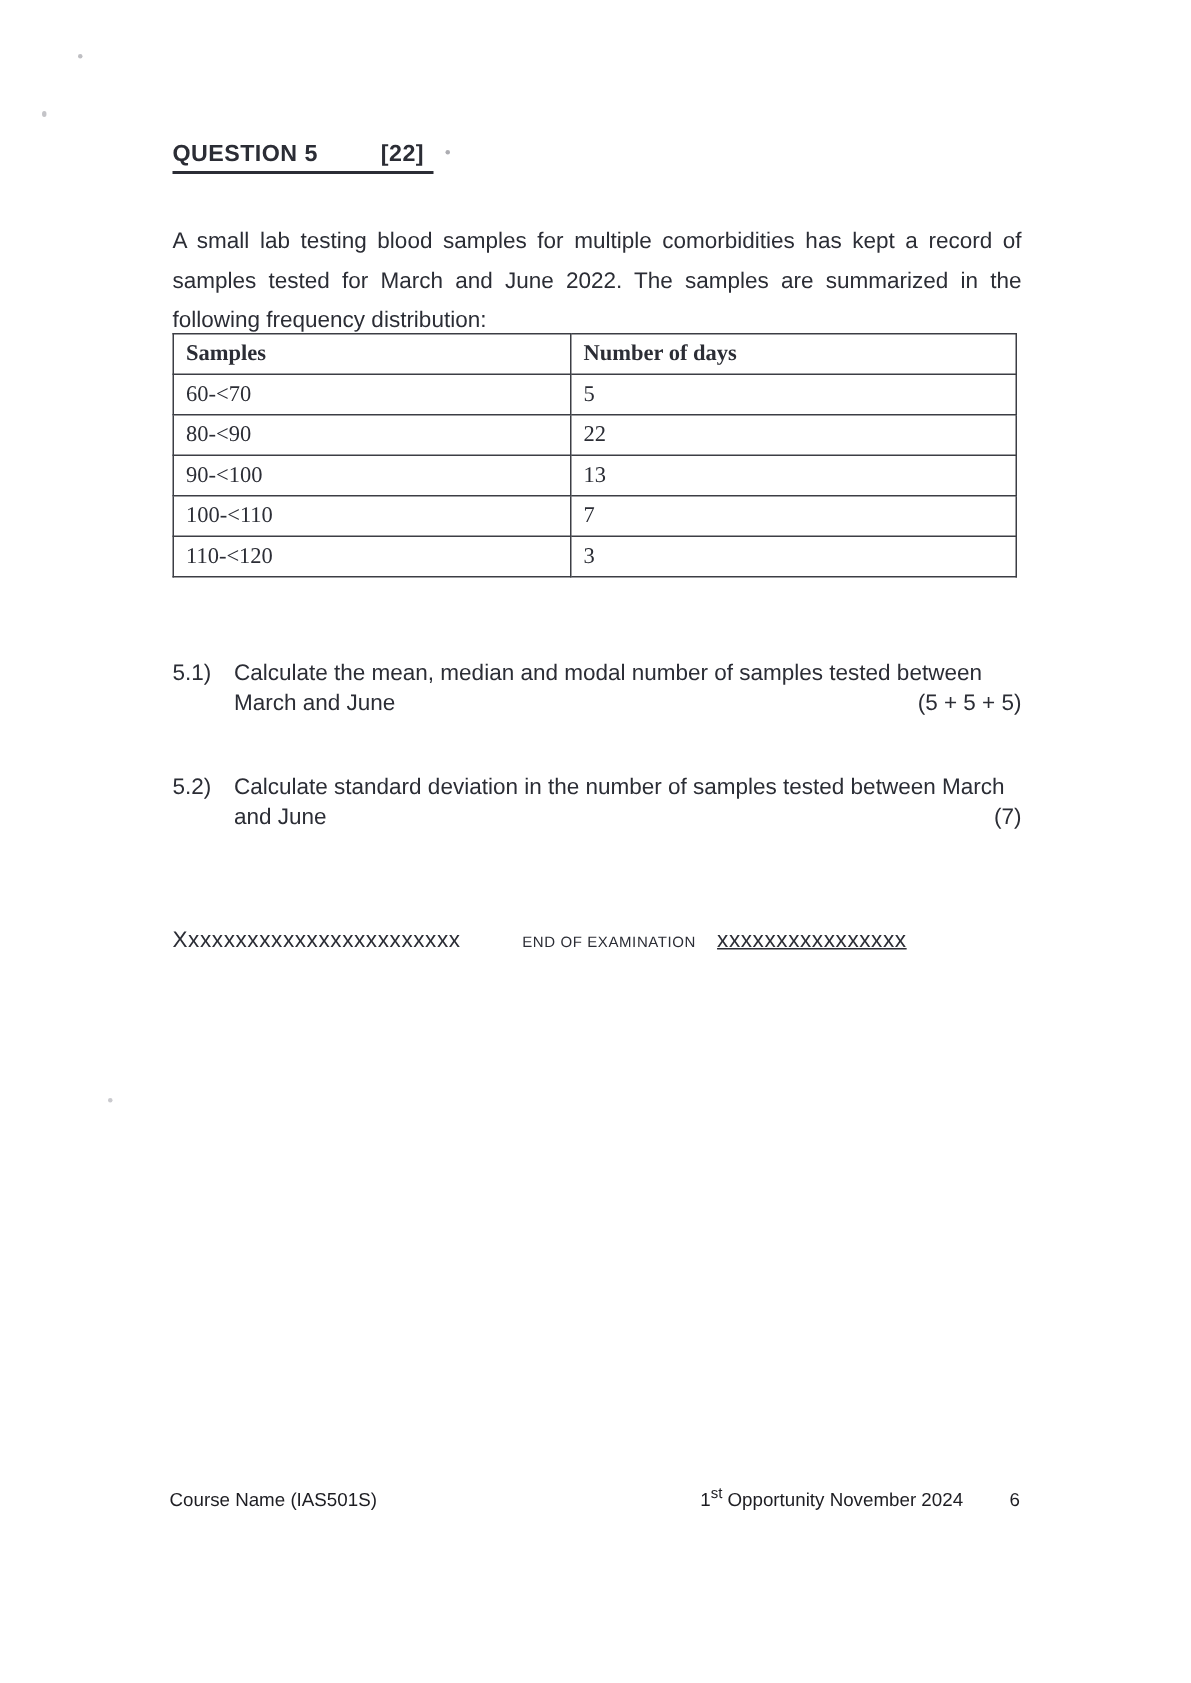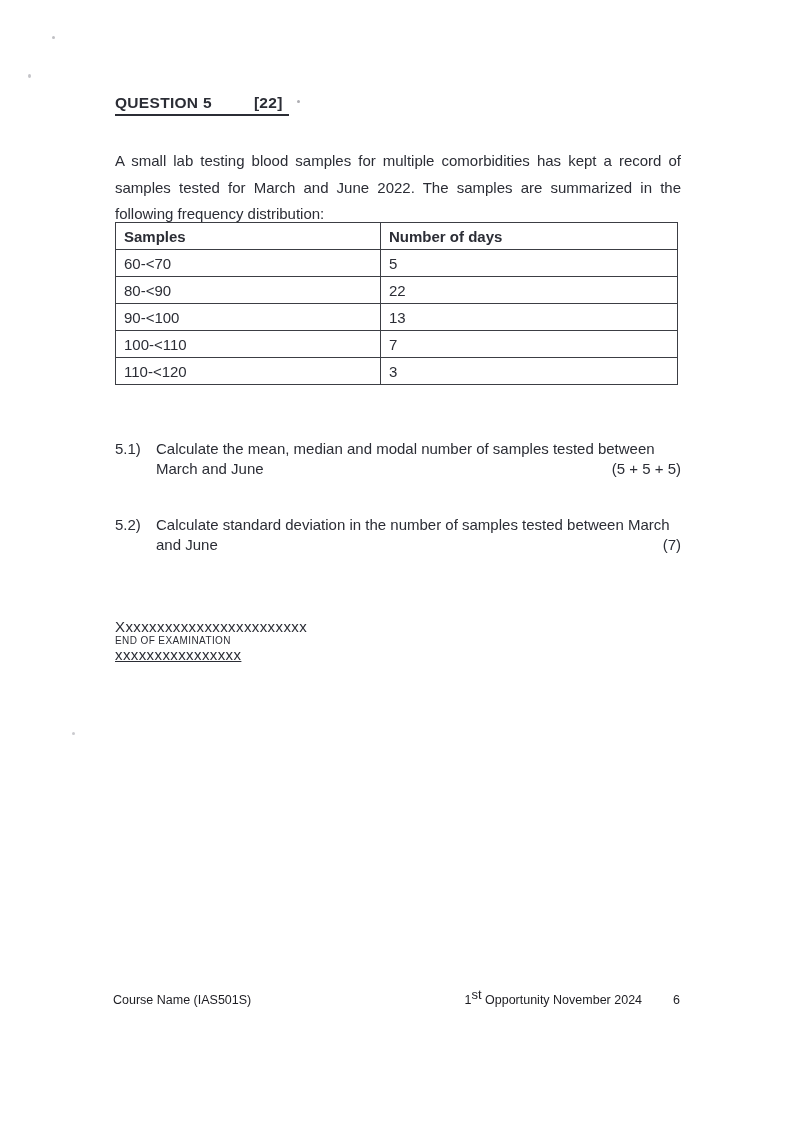--- a/index.html
+++ b/index.html
@@ -45,20 +45,21 @@
     border-collapse: collapse;
     font-size: 15px;
   }
   .freq-table th, .freq-table td {
     border: 1.5px solid #3c3e44;
     height: 24px;
     padding: 1px 4px 1px 8px;
     text-align: left;
     vertical-align: middle;
     font-weight: normal;
+    font-family: Liberation Serif, serif;
   }
   .freq-table th { font-weight: bold; }
   .freq-table .col-samples { width: 252px; }
   
   .question {
     position: absolute;
     left: 115px;
     width: 566px;
     display: flex;
     font-size: 15px;
@@ -72,39 +73,38 @@
   .q-line2 { display: flex; justify-content: space-between; }
   
   .end-line {
     position: absolute;
     top: 618px;
     left: 115px;
     width: 566px;
     font-size: 15px;
     display: flex;
     align-items: baseline;
-    flex-direction: column;
   }
   .end-line .x-left { margin-right: 41px; letter-spacing: 0.4px; }
   .end-line .end-label { margin-right: 14px; font-size: 10px; letter-spacing: 0.4px; }
   .end-line .x-right { letter-spacing: 0.4px; text-decoration: underline; }
   
   .footer {
     position: absolute;
     top: 993px;
     left: 113px;
     width: 567px;
     display: flex;
     justify-content: space-between;
     align-items: center;
     font-size: 12.5px;
     color: #1d1d22;
   }
   .footer-right { display: flex; align-items: baseline; gap: 31px; }
-  .footer sup { font-size: 13px; vertical-align: super; line-height: 0; }
+  .footer sup { font-size: 10px; vertical-align: super; line-height: 0; }
   
   .speck {
     position: absolute;
     background: #8a8a92;
     border-radius: 50%;
     opacity: 0.55;
   }
   .speck-a { left: 52px;  top: 36px;  width: 3px; height: 3px; }
   .speck-b { left: 28px;  top: 74px;  width: 3px; height: 4px; opacity: 0.5; }
   .speck-c { left: 297px; top: 100px; width: 3px; height: 3px; opacity: 0.7; }

